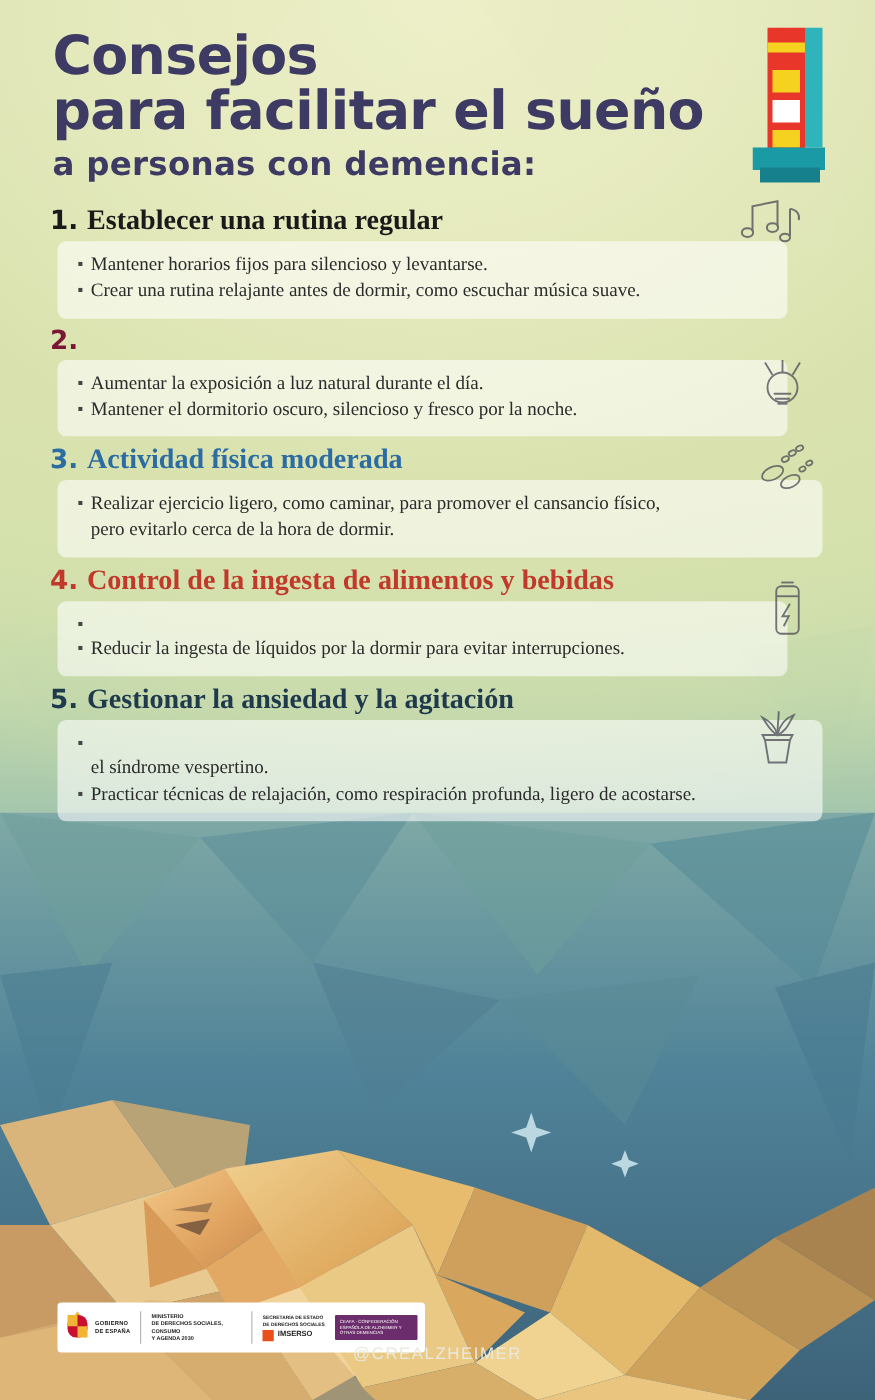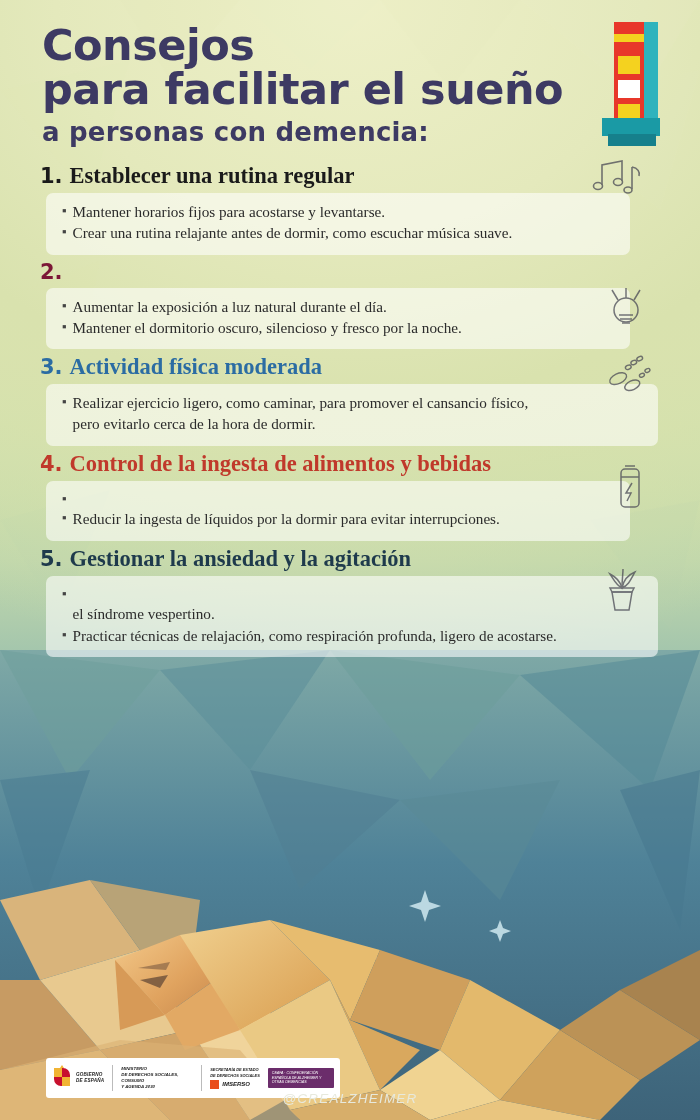--- a/index.html
+++ b/index.html
@@ -84,23 +84,22 @@
   }
   
   #sleeper {
     position: absolute;
     left: 0; right: 0; bottom: 0;
     height: 470px;
   }
   
   .footer {
     position: absolute;
-    left: 0; right: 0; bottom: 0;
+    left: 0; right: 0; bottom: 16px;
     height: 86px;
-    font-style: italic;
   }
   .logo-strip {
     position: absolute;
     left: 46px; bottom: 22px;
     background: #fff;
     border-radius: 3px;
     display: flex; align-items: center;
     height: 40px;
     padding: 0 6px;
     gap: 8px;
@@ -253,21 +252,21 @@
           <ellipse cx="6" cy="31" rx="4.5" ry="3.5"></ellipse>
           <ellipse cx="26" cy="27" rx="4.5" ry="3.5"></ellipse>
           <path d="M40 34 L40 12"></path>
           <ellipse cx="36" cy="35" rx="4" ry="3"></ellipse>
           <path d="M40 12 C46 13, 48 17, 47 21"></path>
         </g>
       </svg>
       <div class="tip-body">
         <div class="bullet">
             <span class="dot">▪</span>
-            <span>Mantener horarios fijos para acostarse y levantarse.</span>
+            <span>Mantener horarios fijos para silencioso y levantarse.</span>
           </div>
         <div class="bullet">
             <span class="dot">▪</span>
             <span>Crear una rutina relajante antes de dormir, como escuchar música suave.</span>
           </div>
       </div>
     </div>
 
     <div class="tip">
       <div class="tip-head" style="color:#7b1736">

